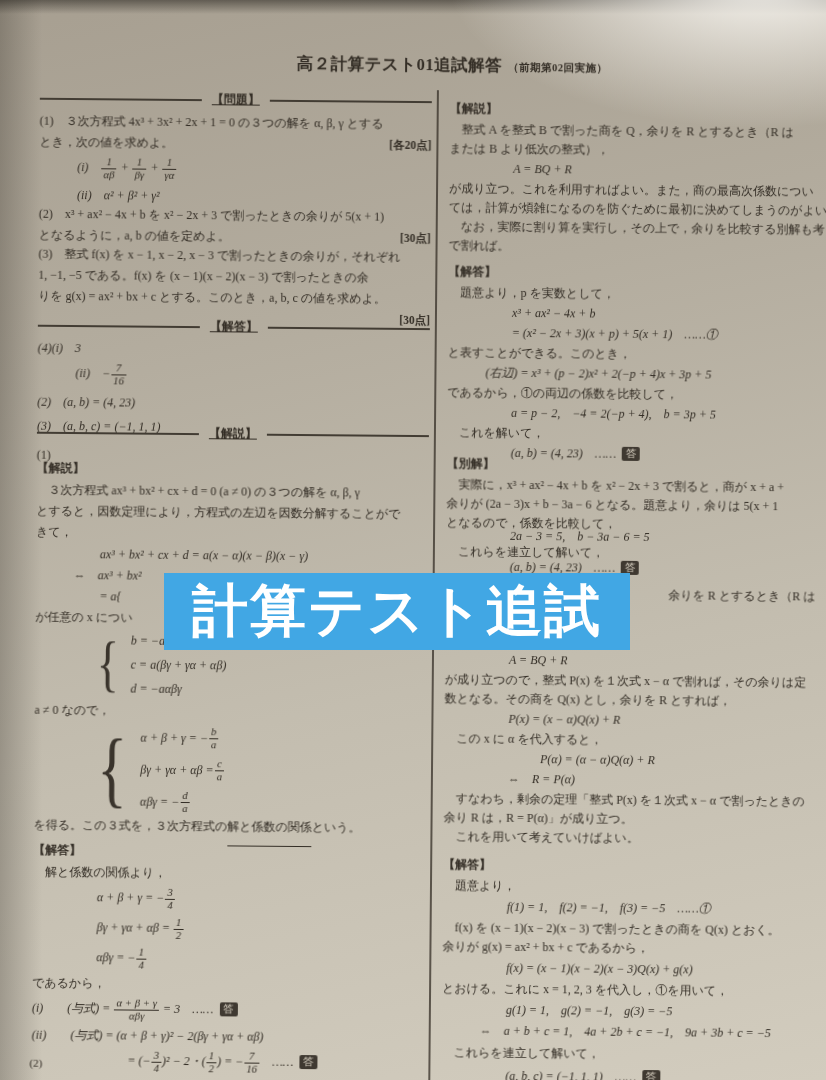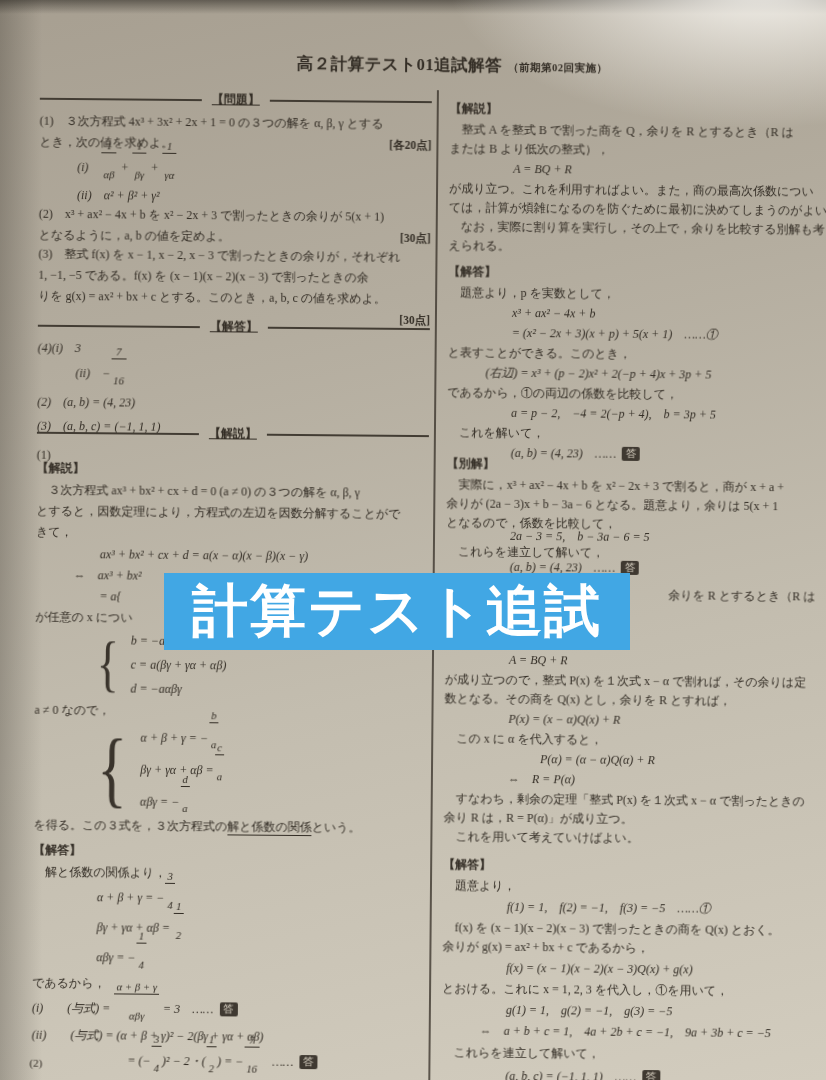--- a/index.html
+++ b/index.html
@@ -33,30 +33,30 @@
   .h .rl{flex:1;height:1.5px;background:#423c33;margin-top:2px;}
   .h .ht{padding:0 10px;text-decoration:underline;}
   .sub{font-weight:bold;line-height:20px;margin-top:6px;margin-bottom:2px;}
   .fr-line{justify-content:flex-end;padding-right:2px;}
   .pts{margin-left:auto;padding-left:8px;font-size:11.5px;font-weight:bold;}
   .ansbox{display:inline-block;margin-left:6px;min-width:14px;text-align:center;background:#3f3931;color:#d6cfc0;
     font-size:10.5px;line-height:14px;border-radius:2px;padding:0 2px;font-style:normal;transform:translateY(-1px);}
   .i1{padding-left:38px;}.i2{padding-left:64px;}.i3{padding-left:96px;}
   .fx{display:inline-flex;flex-direction:column;text-align:center;vertical-align:middle;line-height:1.1;font-size:0.9em;margin:0 1px;}
   .fx .fn{border-bottom:1px solid currentColor;padding:0 2px;}
-  .fx .fd{padding:16px 2px;}
+  .fx .fd{padding:0 2px;}
   .br{padding-left:58px;align-items:center;}
   .br .bch{line-height:0.9;font-weight:200;transform:scaleX(0.75);margin-right:8px;color:#3a342c;font-style:normal;}
   .brs .bch{font-size:62px;}
   .brl .bch{font-size:84px;}
   .br .rows{display:flex;flex-direction:column;}
   .br .row{display:flex;align-items:center;font-style:italic;}
   .brs .row{height:24px;}
   .brl .row{height:32px;}
-  .ul{border-bottom:1.5px solid #332d25;padding-bottom:1px;}
+  .ul{border-bottom:1.5px solid #332d25;padding-bottom:12px;}
   .banner{position:absolute;left:164px;top:573px;width:466px;height:77px;background:#41a7e4;z-index:5;
     display:flex;align-items:center;justify-content:center;
     font-family:"Liberation Sans","DejaVu Sans",sans-serif;font-weight:bold;font-size:56px;
     letter-spacing:2px;color:#ffffff;white-space:nowrap;}
   .pageno{position:absolute;left:34px;top:1060px;font-size:11px;}
 </style>
 </head>
 <body>
 
 <div class="doc">
@@ -231,21 +231,21 @@
       <div class="blk p">
         <span class="tx">が成り立つ。これを利用すればよい。また，商の最高次係数につい</span>
       </div>
       <div class="blk p">
         <span class="tx">ては，計算が煩雑になるのを防ぐために最初に決めてしまうのがよい</span>
       </div>
       <div class="blk p">
         <span class="tx">　なお，実際に割り算を実行し，その上で，余りを比較する別解も考</span>
       </div>
       <div class="blk p">
-        <span class="tx">えられる。</span>
+        <span class="tx">で割れば。</span>
       </div>
       <div class="blk sub">
         <span class="tx">【解答】</span>
       </div>
       <div class="blk p">
         <span class="tx">　題意より，p を実数として，</span>
       </div>
       <div class="blk m i2">
         <span class="tx">x³ + ax² − 4x + b</span>
       </div>

